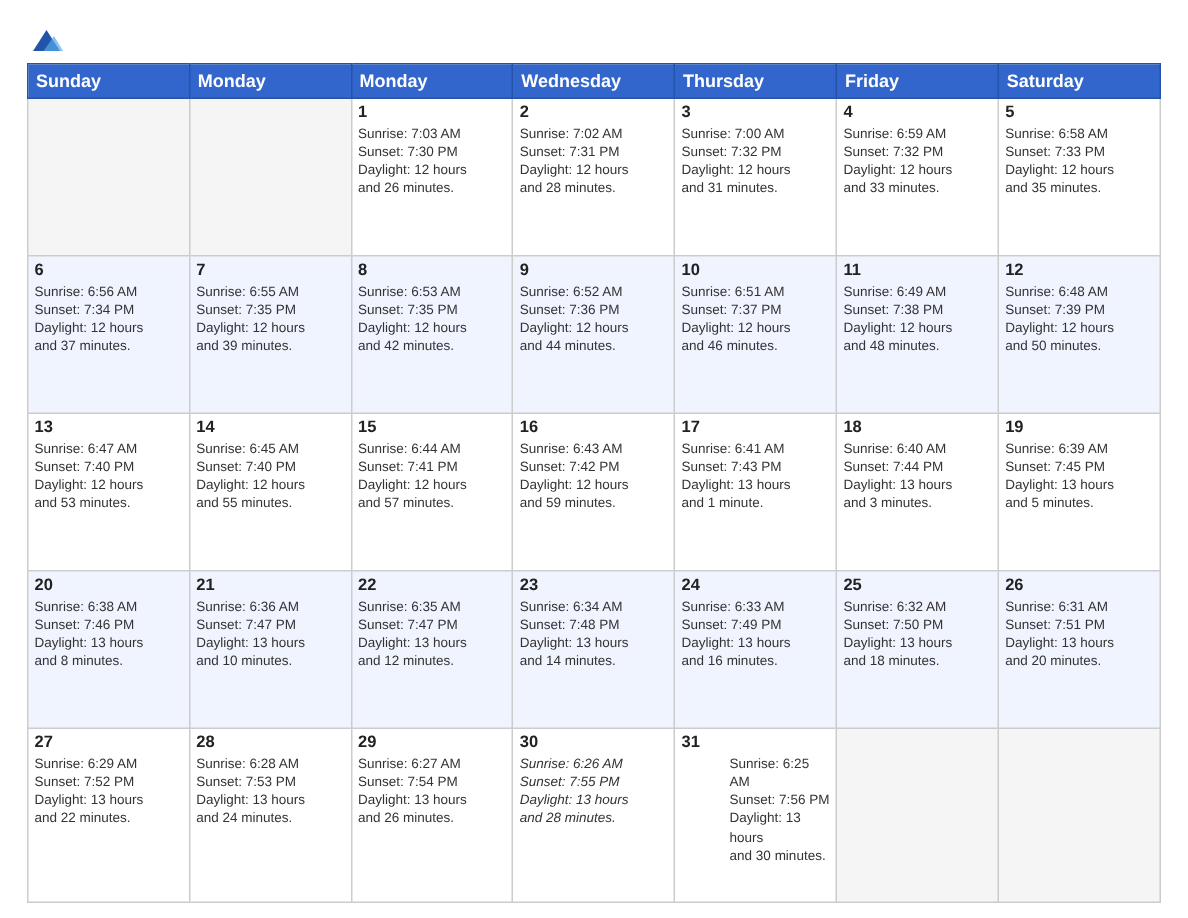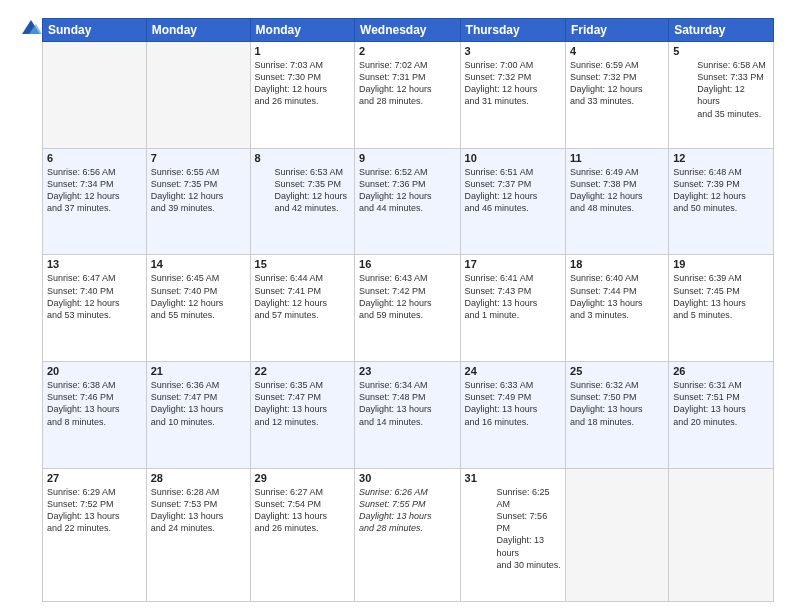--- a/index.html
+++ b/index.html
@@ -8,20 +8,21 @@
       height: 612px;
       font-family: Arial, sans-serif;
       background: #fff;
       overflow: hidden;
     }
     .page {
       width: 792px;
       height: 612px;
       padding: 18px 18px 10px 18px;
       display: flex;
+      flex-direction: column;
     }
     .header {
       display: flex;
       align-items: flex-start;
       justify-content: space-between;
       margin-bottom: 8px;
     }
     .logo {
       display: flex;
       flex-direction: column;
@@ -163,21 +164,21 @@
           </td>
           <td>
             <div class="day-num">4</div>
             <div class="day-info" style="white-space: pre-line;">Sunrise: 6:59 AM
 Sunset: 7:32 PM
 Daylight: 12 hours
 and 33 minutes.</div>
           </td>
           <td>
             <div class="day-num">5</div>
-            <div class="day-info" style="white-space: pre-line; margin-left: 24px;">Sunrise: 6:58 AM
+            <div class="day-info" style="white-space: pre-line;">Sunrise: 6:58 AM
 Sunset: 7:33 PM
 Daylight: 12 hours
 and 35 minutes.</div>
           </td>
         </tr>
         <tr class="row-shade">
           <td>
             <div class="day-num">6</div>
             <div class="day-info" style="white-space: pre-line;">Sunrise: 6:56 AM
 Sunset: 7:34 PM
@@ -186,21 +187,21 @@
           </td>
           <td>
             <div class="day-num">7</div>
             <div class="day-info" style="white-space: pre-line;">Sunrise: 6:55 AM
 Sunset: 7:35 PM
 Daylight: 12 hours
 and 39 minutes.</div>
           </td>
           <td>
             <div class="day-num">8</div>
-            <div class="day-info" style="white-space: pre-line; margin-left: 20px;">Sunrise: 6:53 AM
+            <div class="day-info" style="white-space: pre-line;">Sunrise: 6:53 AM
 Sunset: 7:35 PM
 Daylight: 12 hours
 and 42 minutes.</div>
           </td>
           <td>
             <div class="day-num">9</div>
             <div class="day-info" style="white-space: pre-line;">Sunrise: 6:52 AM
 Sunset: 7:36 PM
 Daylight: 12 hours
 and 44 minutes.</div>

